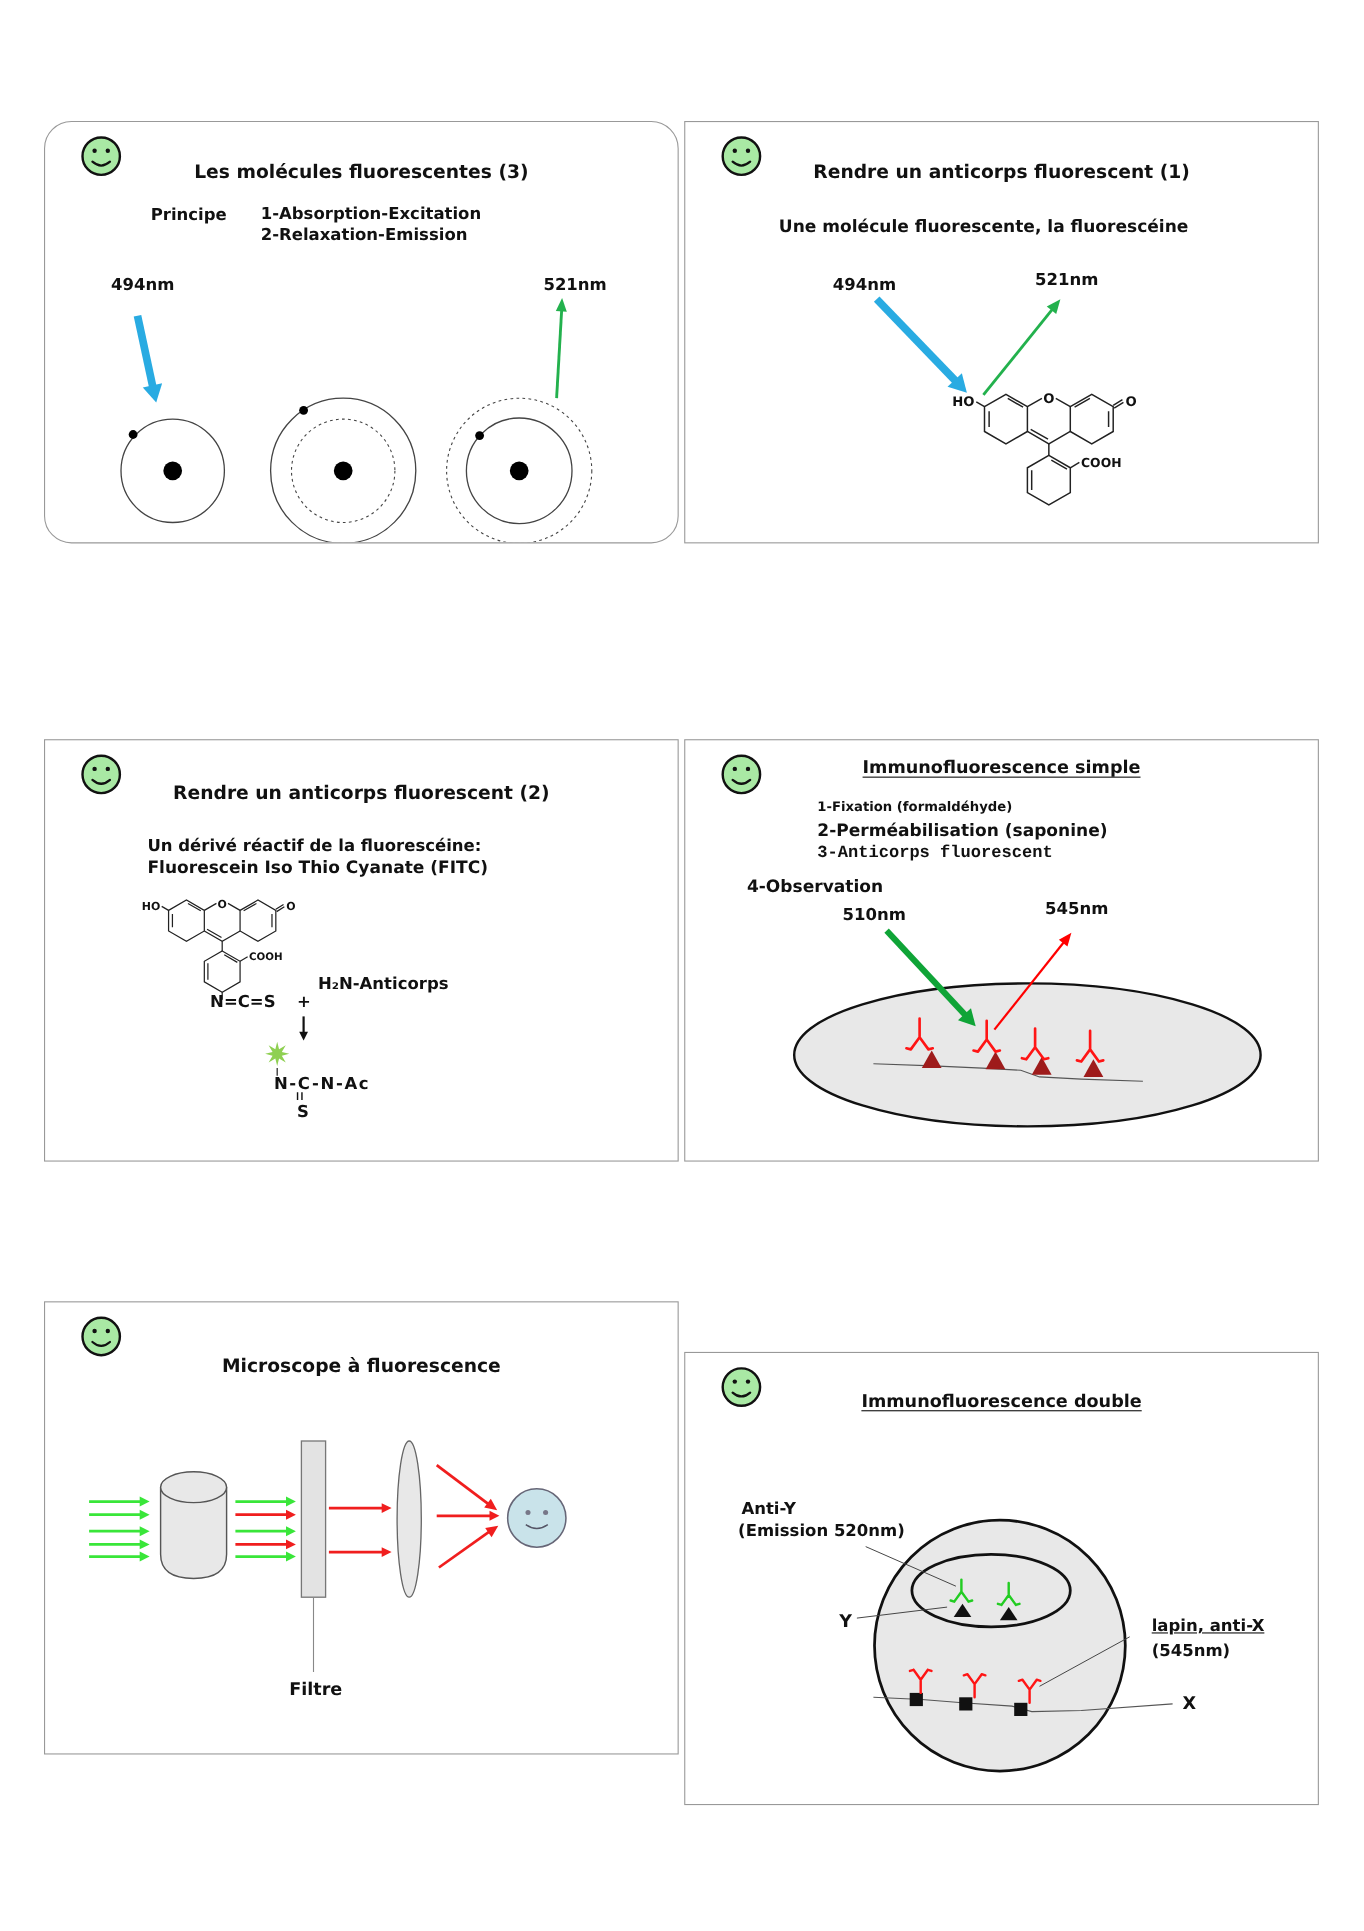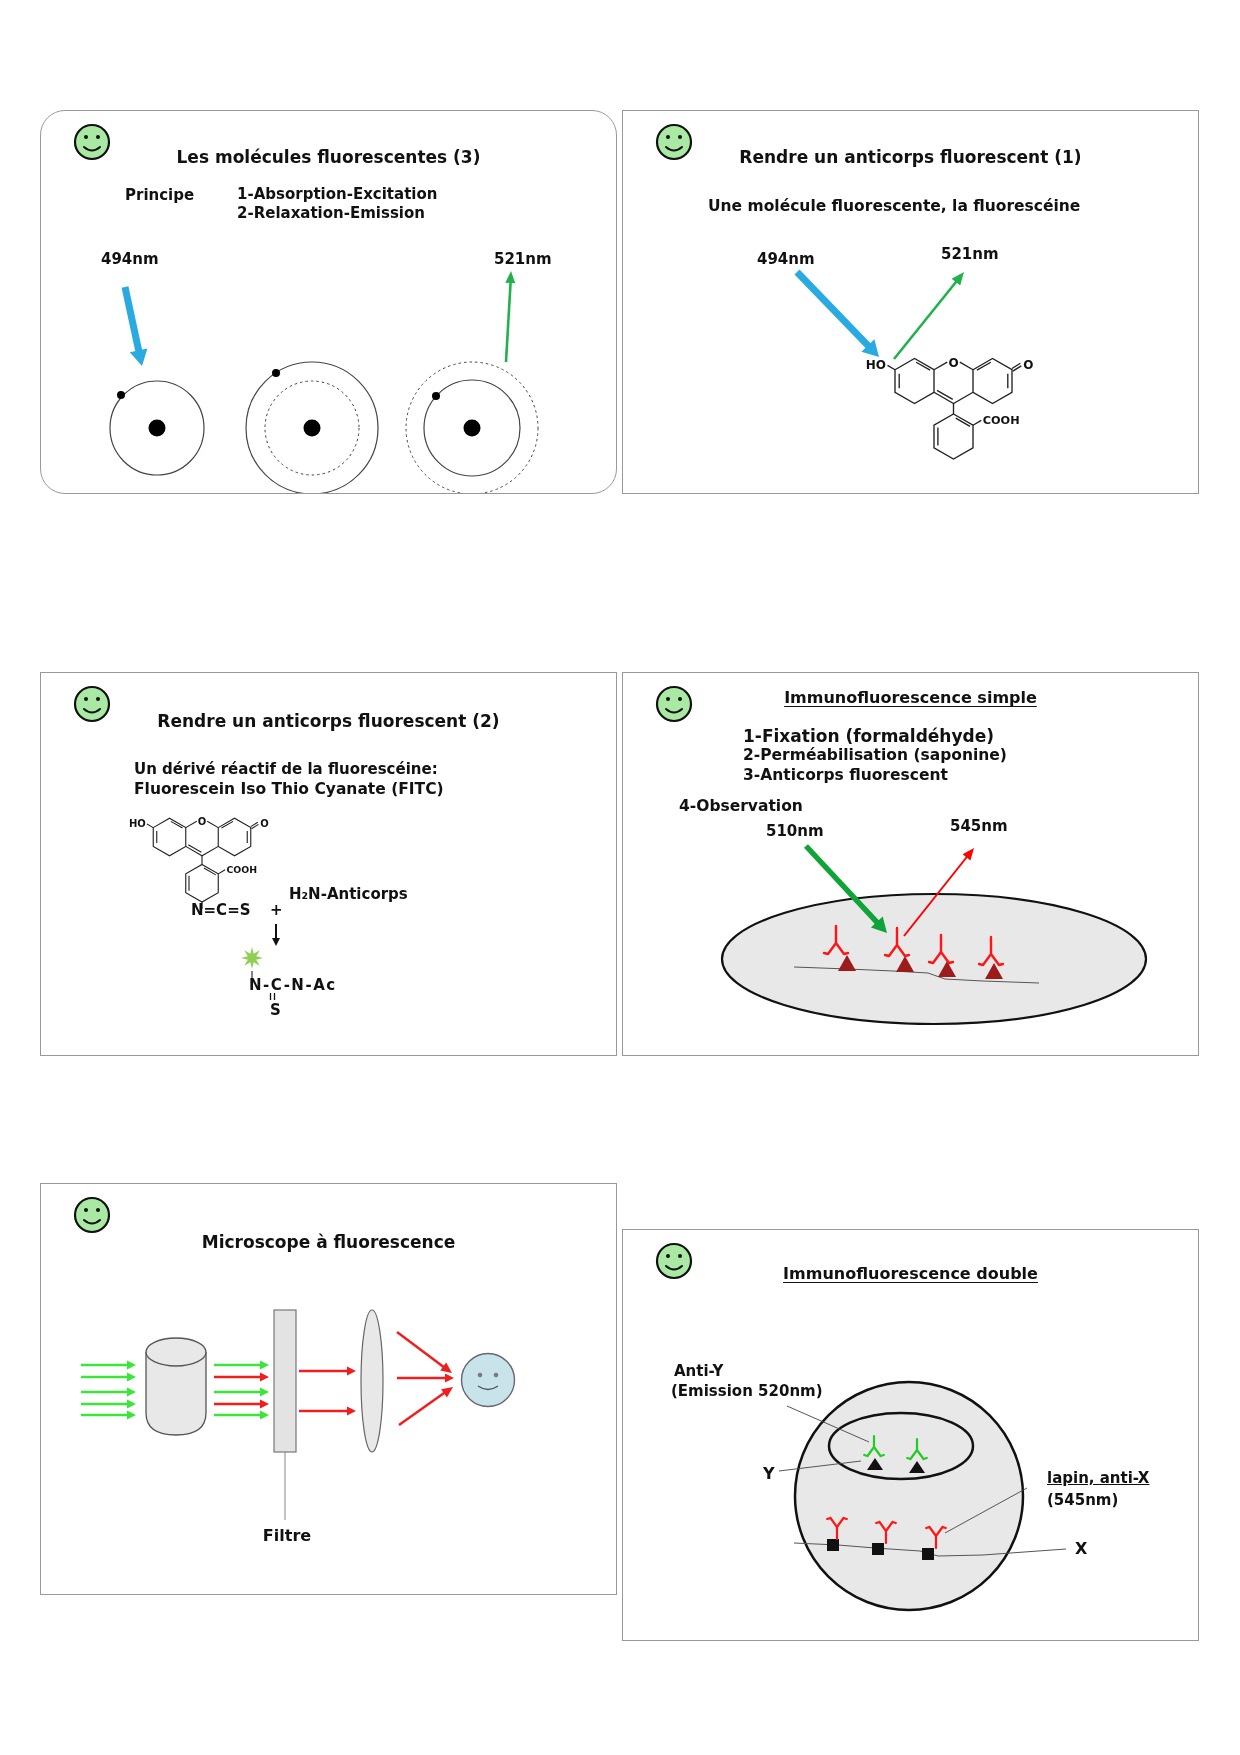--- a/index.html
+++ b/index.html
@@ -20,21 +20,21 @@
 <div id="page">
 
   <div class="slide" style="left:40px;top:110px;width:575px;height:382px;border-radius:25px;">
     <svg class="smiley" width="38" height="38" viewBox="0 0 38 38">
       <circle cx="19" cy="19" r="17" fill="#a9e9a4" stroke="#111" stroke-width="2.2"></circle>
       <circle cx="13" cy="14" r="2" fill="#111"></circle>
         <circle cx="25" cy="14" r="2" fill="#111"></circle>
       <path d="M11,24 Q19,31 27,24" fill="none" stroke="#111" stroke-width="2" stroke-linecap="round"></path>
     </svg>
     <div class="title" style="top:36px;">Les molécules fluorescentes (3)</div>
-    <div class="t" style="left:84px;top:75px;">Principe</div>
+    <div class="t" style="left:96px;top:75px;">Principe</div>
     <div class="t" style="left:196px;top:74px;">1-Absorption-Excitation</div>
     <div class="t" style="left:196px;top:93px;">2-Relaxation-Emission</div>
     <div class="t b" style="left:60px;top:139px;">494nm</div>
     <div class="t b" style="left:453px;top:139px;">521nm</div>
     <svg class="art" width="575" height="382" viewBox="0 0 575 382">
       <g>
         <line x1="84" y1="176" x2="98" y2="241" stroke="#29abe2" stroke-width="7"></line>
         <polygon points="101,255 88.8,241.3 106.4,237.5" fill="#29abe2"></polygon>
       </g>
       <g>
@@ -151,23 +151,23 @@
   </div>
 
   <div class="slide" style="left:622px;top:672px;width:575px;height:382px;">
     <svg class="smiley" width="38" height="38" viewBox="0 0 38 38">
       <circle cx="19" cy="19" r="17" fill="#a9e9a4" stroke="#111" stroke-width="2.2"></circle>
       <circle cx="13" cy="14" r="2" fill="#111"></circle>
         <circle cx="25" cy="14" r="2" fill="#111"></circle>
       <path d="M11,24 Q19,31 27,24" fill="none" stroke="#111" stroke-width="2" stroke-linecap="round"></path>
     </svg>
     <div class="title u" style="top:15px;font-size:16px;">Immunofluorescence simple</div>
-    <div class="t" style="left:120px;top:53px;font-size:17px;">1-Fixation (formaldéhyde)</div>
+    <div class="t" style="left:120px;top:53px;font-size:12px;">1-Fixation (formaldéhyde)</div>
     <div class="t" style="left:120px;top:73px;font-size:15.5px;">2-Perméabilisation (saponine)</div>
-    <div class="t" style="left:120px;top:93px;font-size:15.5px;">3-Anticorps fluorescent</div>
+    <div class="t" style="left:120px;top:93px;font-size:15.5px;font-family:Liberation Mono, monospace;">3-Anticorps fluorescent</div>
     <div class="t" style="left:56px;top:124px;font-size:15.5px;">4-Observation</div>
     <div class="t b" style="left:143px;top:149px;">510nm</div>
     <div class="t b" style="left:327px;top:144px;">545nm</div>
     <svg class="art" width="575" height="382" viewBox="0 0 575 382">
       <ellipse cx="311" cy="286" rx="212" ry="65" fill="#e8e8e8" stroke="#111" stroke-width="2.2"></ellipse>
       <polyline points="171,294 225,296 270,298 305,300 322,306 360,308 416,310" fill="none" stroke="#555" stroke-width="1"></polyline>
       <g fill="#9e1b1b">
         <polygon points="224,282 215,298 233,298"></polygon>
         <polygon points="282,283 273,299 291,299"></polygon>
         <polygon points="324,288 315,304 333,304"></polygon>

